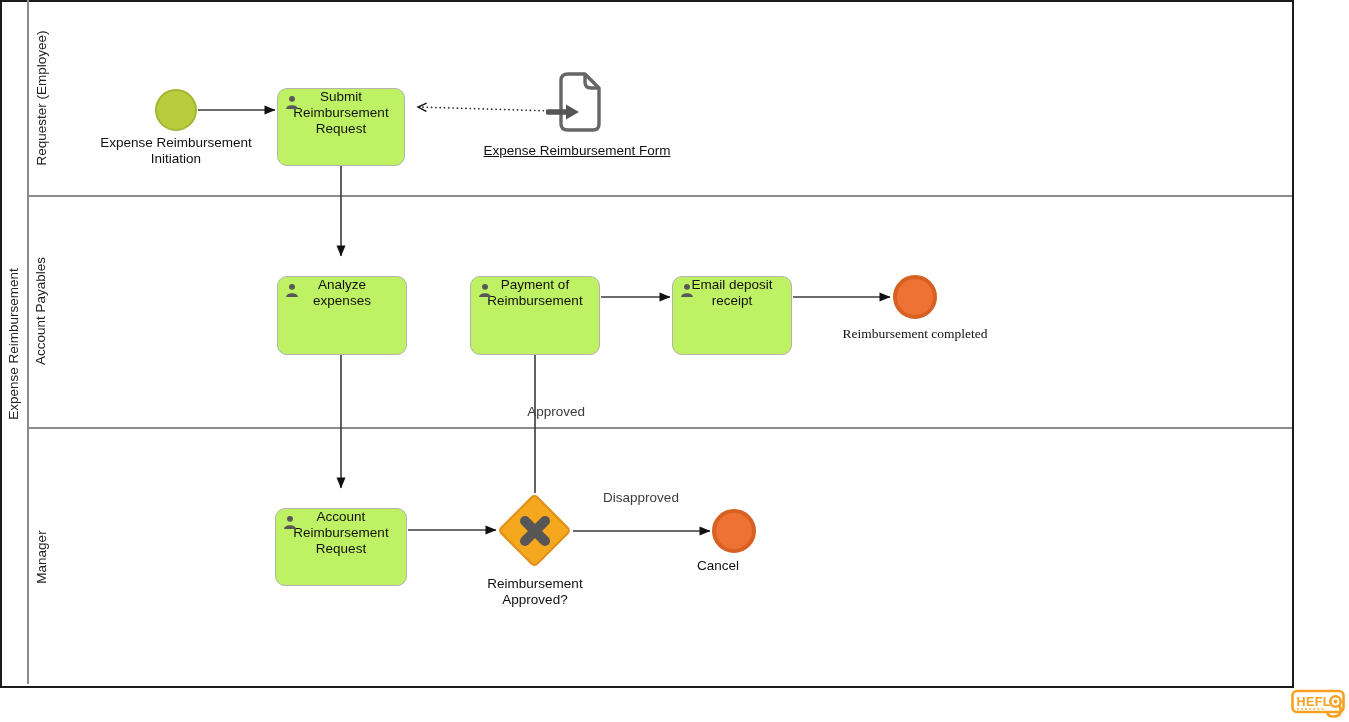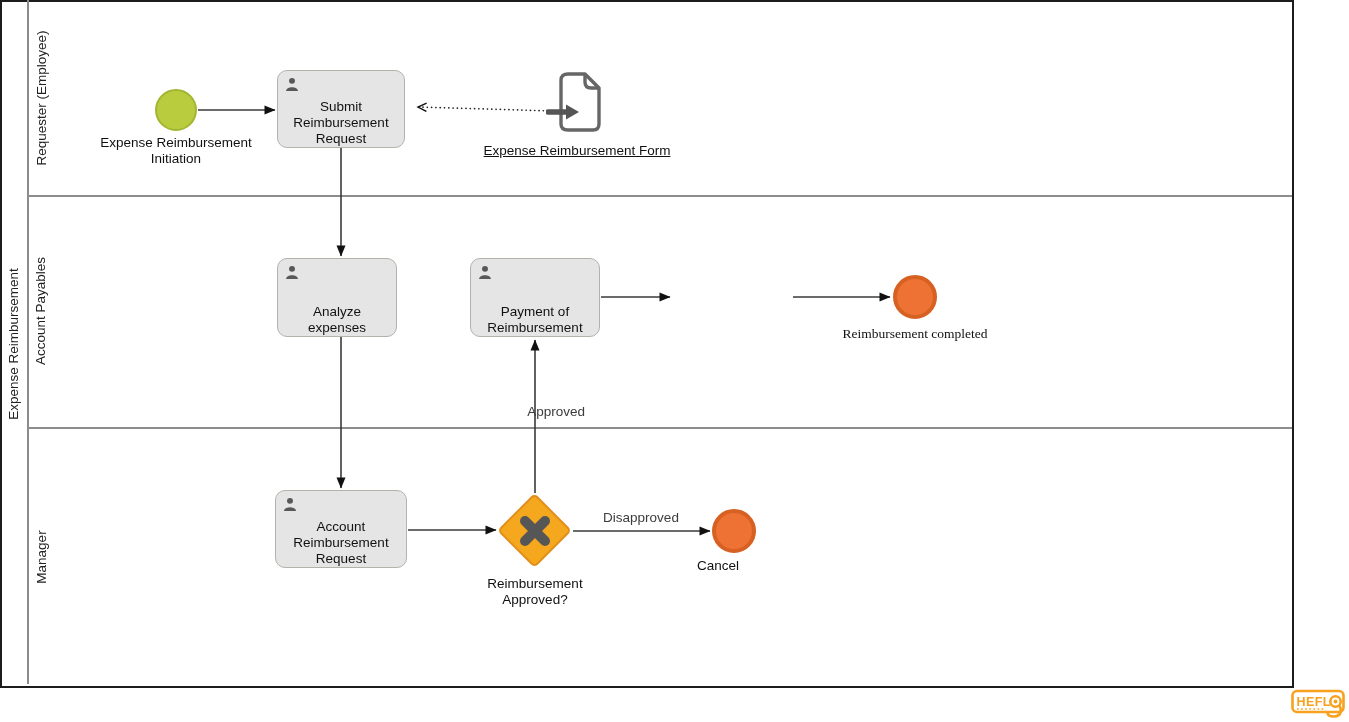--- a/index.html
+++ b/index.html
@@ -10,23 +10,23 @@
   
   .pool{position:absolute;left:0;top:0;width:1294px;height:688px;border:2px solid #1c1c1c;box-sizing:border-box;background:#fff;}
   .pool-label-divider{position:absolute;left:27px;top:0;width:2px;height:684px;background:#8c8c8c;}
   .lane-divider{position:absolute;left:29px;height:2px;background:#8c8c8c;}
   .rot-label{
     position:absolute;height:18px;line-height:18px;text-align:center;
     font-size:13.5px;color:#222;transform:rotate(-90deg);white-space:nowrap;
   }
   
   .task{
-    position:absolute;box-sizing:border-box;background:#e5e5e5;border:1.5px solid #b3b3ab;
-    border-radius:10px;display:flex;align-items:flex-end;justify-content:center;
-    text-align:center;font-size:13.5px;line-height:16px;color:#111;
+    position:absolute;box-sizing:border-box;background:#bef264;border:1.5px solid #b3b3ab;
+    border-radius:10px;display:flex;align-items:flex-start;justify-content:center;
+    text-align:center;font-size:13.5px;line-height:16px;color:#111;margin-top:18px;
   }
   .task .tlabel{white-space:pre-line;}
   .user-icon{position:absolute;left:7px;top:5px;width:14px;height:16px;}
   
   .event{position:absolute;border-radius:50%;box-sizing:border-box;}
   .start-event{left:155px;top:89px;width:42px;height:42px;background:#b9cc3e;border:2px solid #a3b531;}
   .end-event{width:44px;height:44px;background:#ee7233;border:4px solid #d66122;}
   
   .gateway{
     position:absolute;left:508px;top:504px;width:53px;height:53px;background:#f5a71e;
@@ -98,38 +98,46 @@
   <svg class="data-object" width="56" height="62" viewBox="0 0 56 62">
     <path d="M22,3 H39 L53,17 V53 Q53,59 47,59 H22 Q15,59 15,53 V9 Q15,3 22,3 Z" fill="#ffffff" stroke="#666" stroke-width="3.4" stroke-linejoin="round"></path>
     <path d="M39,3 V11 Q39,17 45,17 H53" fill="none" stroke="#666" stroke-width="3.4" stroke-linejoin="round"></path>
     <g>
       <path d="M2,41 H22" stroke="#555" stroke-width="5.5" stroke-linecap="round" fill="none"></path>
       <path d="M20,33.5 L33,41 L20,48.5 Z" fill="#555"></path>
     </g>
   </svg>
   <div class="lbl" style="left:477px;top:143px;width:200px;text-decoration:underline;">Expense Reimbursement Form</div>
 
-  <div class="task" style="left:277px;top:258px;width:120px;height:79px;">
+  <div class="task" style="left:277px;top:258px;width:130px;height:79px;">
     <svg class="user-icon" viewBox="0 0 16 16">
       <circle cx="8" cy="4.4" r="3.4" fill="#585858"></circle>
       <path d="M1.2,16 C1.2,10.2 14.8,10.2 14.8,16 Z" fill="#585858"></path>
     </svg>
     <div class="tlabel">Analyze
 expenses</div>
   </div>
 
   <div class="task" style="left:470px;top:258px;width:130px;height:79px;">
     <svg class="user-icon" viewBox="0 0 16 16">
       <circle cx="8" cy="4.4" r="3.4" fill="#585858"></circle>
       <path d="M1.2,16 C1.2,10.2 14.8,10.2 14.8,16 Z" fill="#585858"></path>
     </svg>
     <div class="tlabel">Payment of
 Reimbursement</div>
   </div>
 
+  <div class="task" style="left:672px;top:258px;width:120px;height:79px;">
+    <svg class="user-icon" viewBox="0 0 16 16">
+      <circle cx="8" cy="4.4" r="3.4" fill="#585858"></circle>
+      <path d="M1.2,16 C1.2,10.2 14.8,10.2 14.8,16 Z" fill="#585858"></path>
+    </svg>
+    <div class="tlabel">Email deposit
+receipt</div>
+  </div>
 
   <div class="event end-event" style="left:893px;top:275px;"></div>
   <div class="lbl" style="left:815px;top:326px;width:200px;font-family:Liberation Serif, serif;">Reimbursement completed</div>
 
   <div class="task" style="left:275px;top:490px;width:132px;height:78px;">
     <svg class="user-icon" viewBox="0 0 16 16">
       <circle cx="8" cy="4.4" r="3.4" fill="#585858"></circle>
       <path d="M1.2,16 C1.2,10.2 14.8,10.2 14.8,16 Z" fill="#585858"></path>
     </svg>
     <div class="tlabel">Account
@@ -144,21 +152,21 @@
       <line x1="30" y1="10" x2="10" y2="30"></line>
     </g>
   </svg>
   <div class="lbl" style="left:460px;top:576px;width:150px;">Reimbursement
 Approved?</div>
 
   <div class="event end-event" style="left:712px;top:509px;"></div>
   <div class="lbl" style="left:668px;top:558px;width:100px;">Cancel</div>
 
   <div class="flow-lbl" style="left:485px;top:404px;width:100px;text-align:right;">Approved</div>
-  <div class="flow-lbl" style="left:591px;top:510px;width:100px;">Disapproved</div>
+  <div class="flow-lbl" style="left:591px;top:490px;width:100px;">Disapproved</div>
 
   <svg class="logo" width="59" height="34" viewBox="0 0 59 34">
     <rect x="2.5" y="3" width="51" height="21" rx="4.5" fill="#ffffff" stroke="#f7a11f" stroke-width="2.6"></rect>
     <text x="6.5" y="18" font-family="Liberation Sans, sans-serif" font-weight="bold" font-size="12.5" letter-spacing="0.4" fill="#f7a11f">HEFL</text>
     <circle cx="45.5" cy="13.5" r="5.2" fill="#ffffff" stroke="#f7a11f" stroke-width="2.6"></circle>
     <circle cx="45.5" cy="13.5" r="1.9" fill="#f7a11f"></circle>
     <path d="M50,18.5 Q53,27.5 44.5,28.5 Q39,29 37.5,25.5" fill="none" stroke="#f7a11f" stroke-width="2.6" stroke-linecap="round"></path>
     <path d="M7,21 H35" stroke="#f7a11f" stroke-width="1.5" stroke-dasharray="1.7 2.4" fill="none"></path>
   </svg>
 

